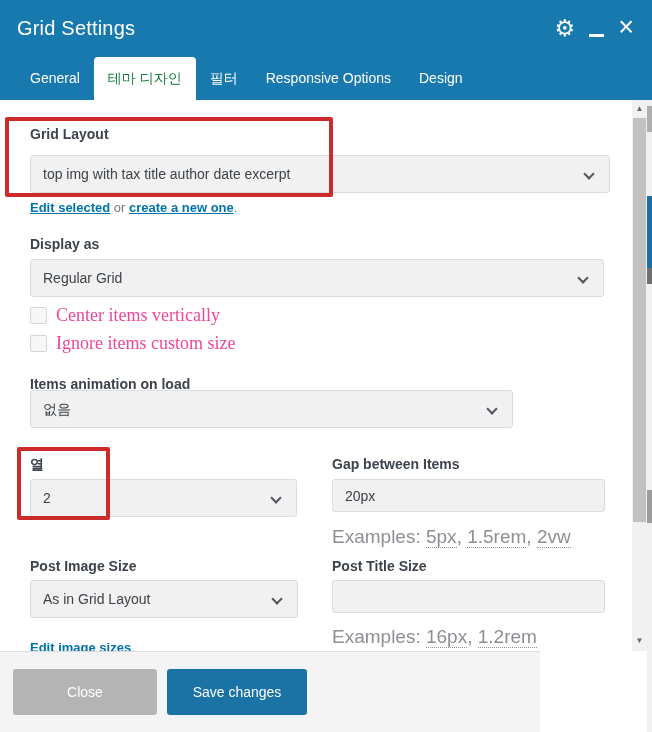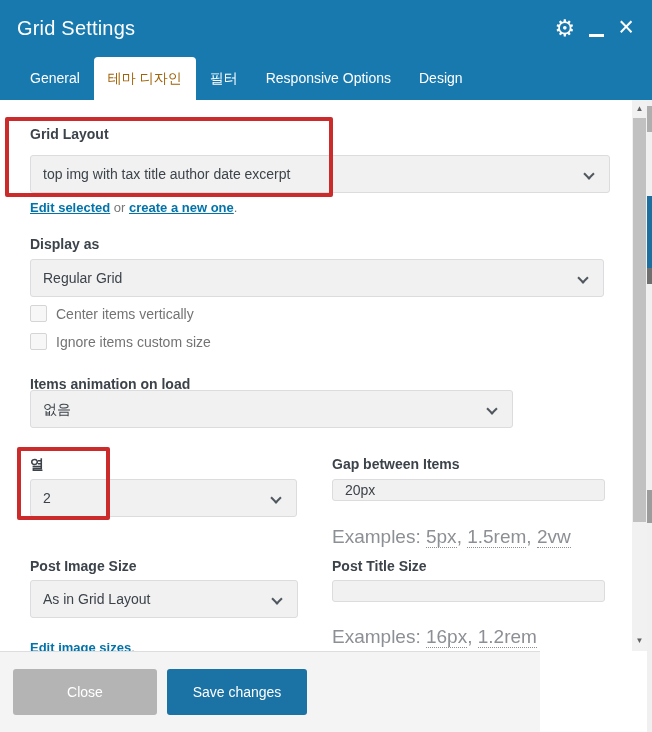--- a/index.html
+++ b/index.html
@@ -11,33 +11,33 @@
   .titlebar { position:absolute; left:0; top:0; width:652px; height:56px; background:#1879ae; }
   .window-title { position:absolute; left:17px; top:0; line-height:56px; color:#fff; font-size:20px; font-weight:400; letter-spacing:.2px; }
   .titlebar-icons { position:absolute; right:18px; top:0; height:56px; display:flex; align-items:center; gap:14px; }
   .gear { color:#fff; font-size:23px; line-height:1; cursor:pointer; }
   .minimize { width:15px; height:3px; background:#fff; margin-top:14px; cursor:pointer; }
   .close-x { color:#fff; font-size:27px; line-height:1; font-weight:400; cursor:pointer; margin-top:-2px; }
 
   
   .tabbar { position:absolute; left:0; top:56px; width:652px; height:44px; background:#1879ae; display:flex; padding-left:16px; }
   .tab { height:44px; line-height:44px; padding:0 14px; color:#fff; font-size:14px; cursor:pointer; white-space:nowrap; }
-  .tab.active { background:#fff; color:#a16207; border-radius:4px 4px 0 0; height:43px; margin-top:1px; line-height:43px; }
+  .tab.active { background:#fff; color:#15803d; border-radius:4px 4px 0 0; height:43px; margin-top:1px; line-height:43px; }
 
   
   .content { position:absolute; left:0; top:100px; width:652px; height:551px; background:#fff; }
   .field-label { position:absolute; font-size:14px; font-weight:700; color:#3c434a; }
   .select { position:absolute; height:38px; background:#f1f1f1; border:1px solid #dcdcde; border-radius:3px; font-size:14px; color:#3c434a; line-height:36px; padding-left:12px; cursor:pointer; }
   .chevron { position:absolute; right:16px; top:14px; width:8px; height:8px; border-right:2px solid #50575e; border-bottom:2px solid #50575e; transform:rotate(45deg); }
-  .text-input { position:absolute; height:22px; background:#f1f1f1; border:1px solid #dcdcde; border-radius:3px; font-size:14px; color:#3c434a; padding:0 12px; font-family:"Liberation Sans","DejaVu Sans",sans-serif; outline:none; }
+  .text-input { position:absolute; height:33px; background:#f1f1f1; border:1px solid #dcdcde; border-radius:3px; font-size:14px; color:#3c434a; padding:0 12px; font-family:"Liberation Sans","DejaVu Sans",sans-serif; outline:none; }
   .link-row { position:absolute; font-size:13px; color:#777; }
   .link { color:#0073aa; text-decoration:underline; cursor:pointer;font-weight:bold; }
   .checkbox-row { position:absolute; display:flex; align-items:center; gap:9px; cursor:pointer; }
   .checkbox { width:17px; height:17px; background:#f7f7f7; border:1px solid #d5d5d5; border-radius:2px; }
-  .checkbox-label { font-size:14px; color:#737373; }
+  .checkbox-label { font-size:18px; color:#ec4899;font-family:Liberation Serif, serif; }
   .hint { position:absolute; font-size:19px; color:#8c8f94; }
   .hint .example-link { color:#8c8f94; text-decoration:none; border-bottom:1px dotted #8c8f94; cursor:pointer; }
 
   
   .annotation { position:absolute; border:4px solid #cc2b2b; border-radius:2px; background:transparent; pointer-events:none; z-index:30; }
   .ann-grid-layout { left:5px; top:117px; width:328px; height:80px; }
   .ann-columns { left:17px; top:447px; width:93px; height:73px; }
 
   
   .scrollbar { position:absolute; left:632px; top:100px; width:15px; height:551px; background:#f1f1f1; z-index:20; }

